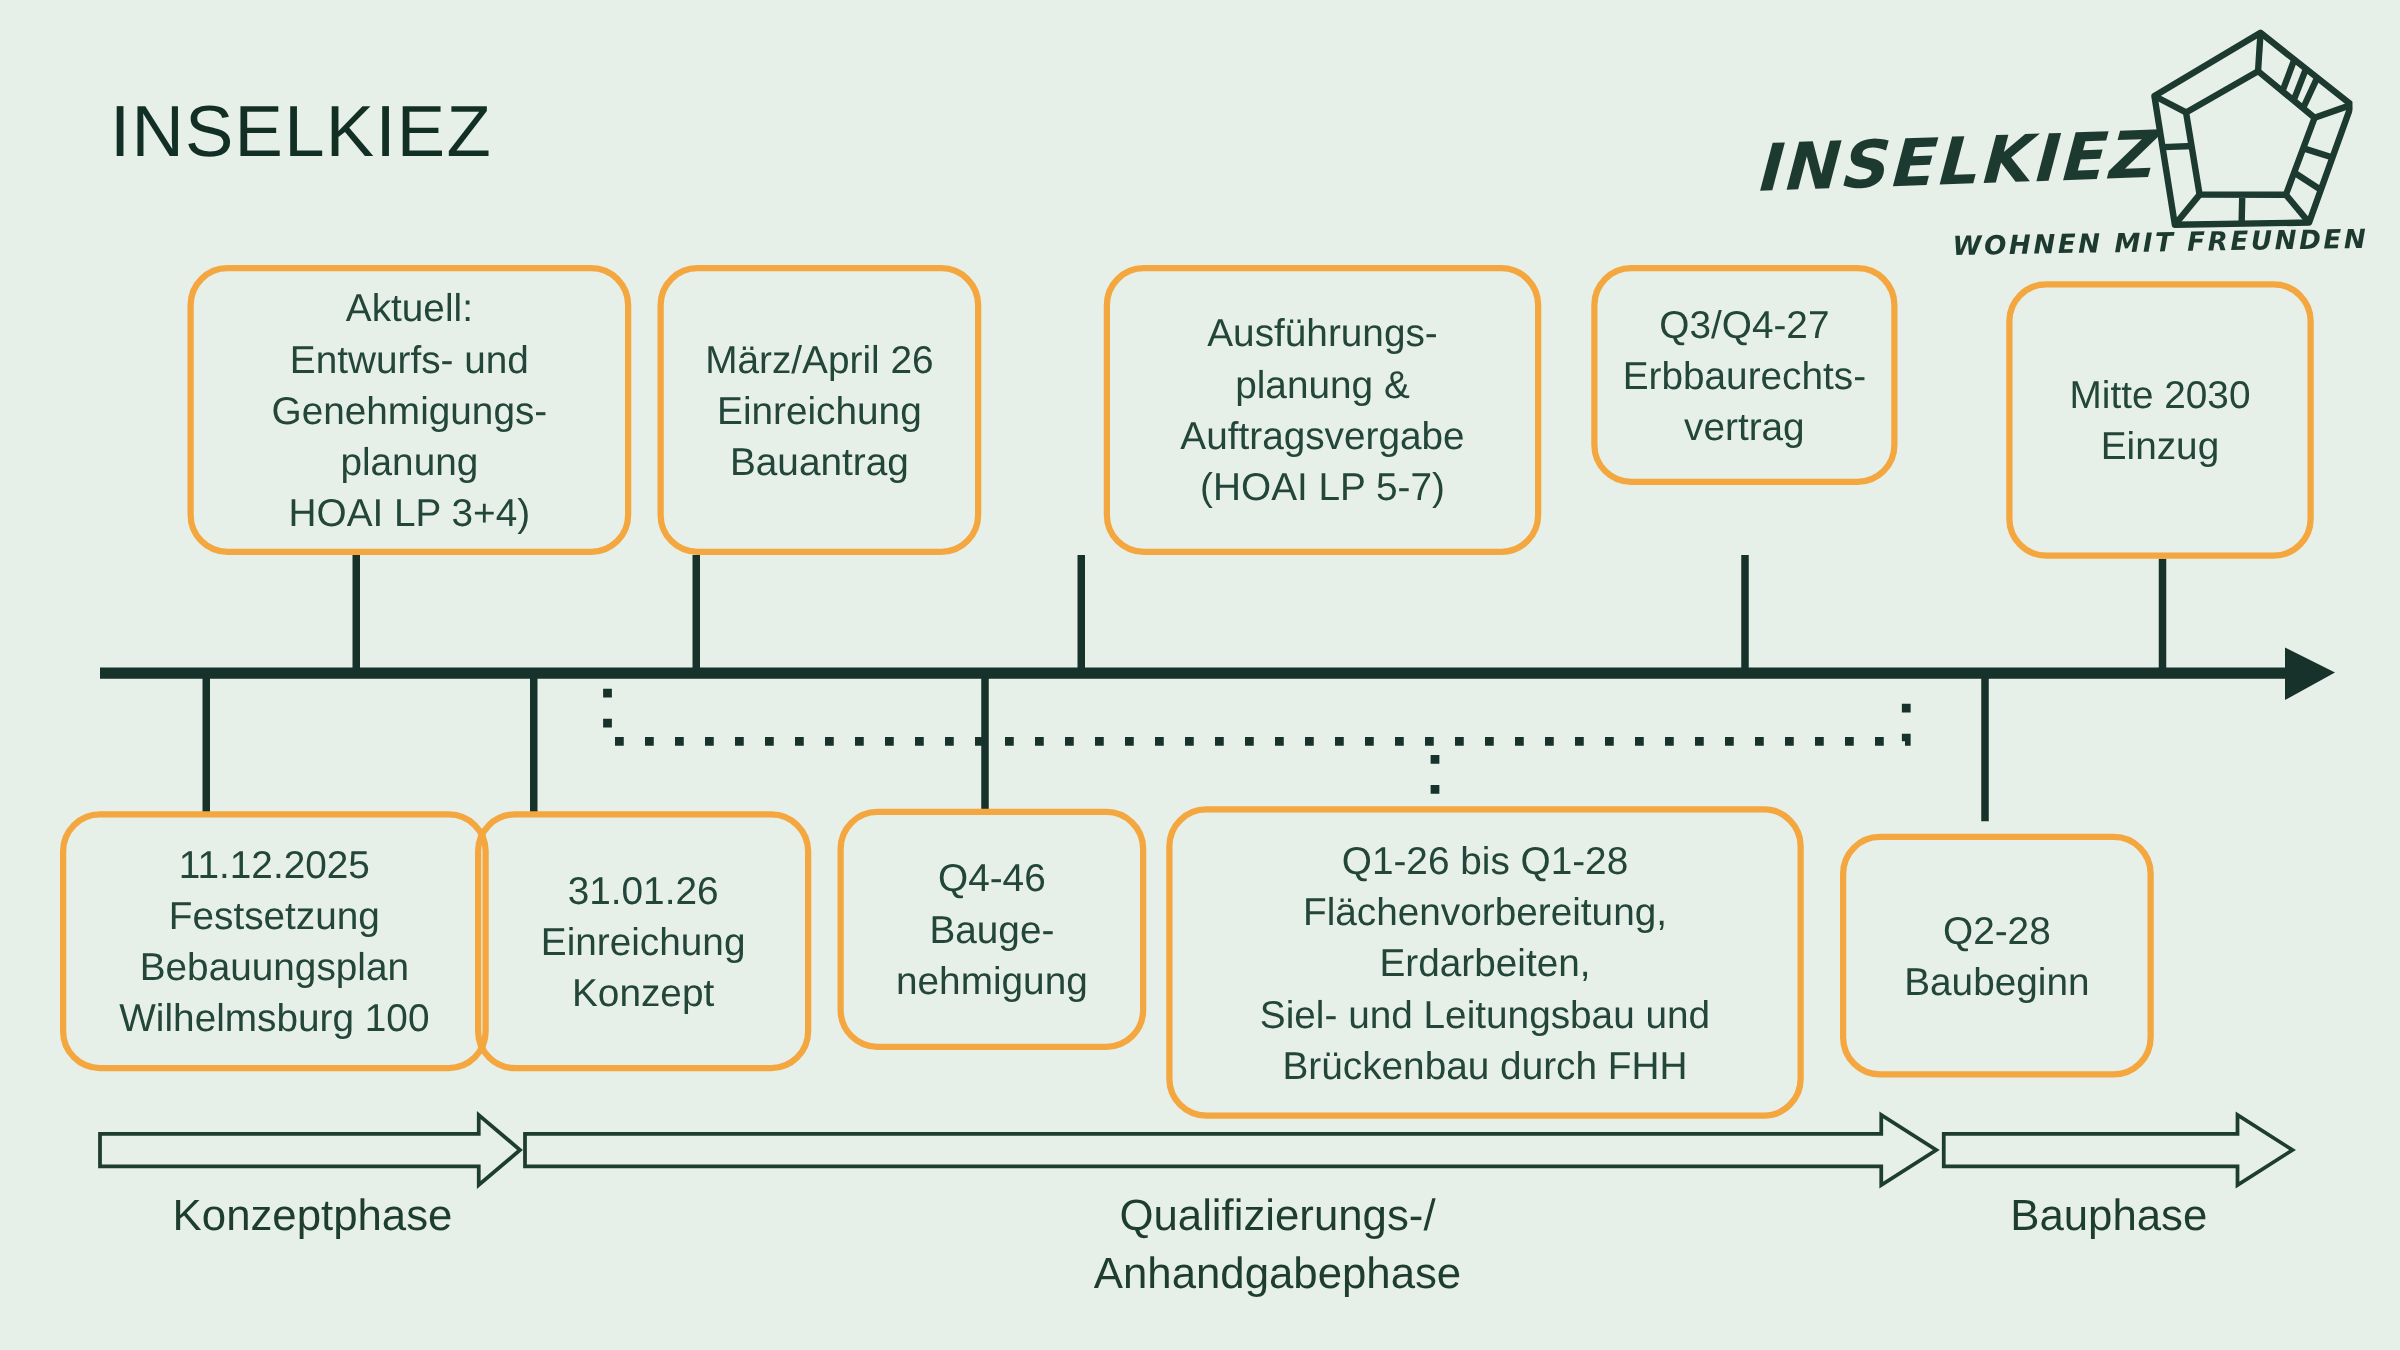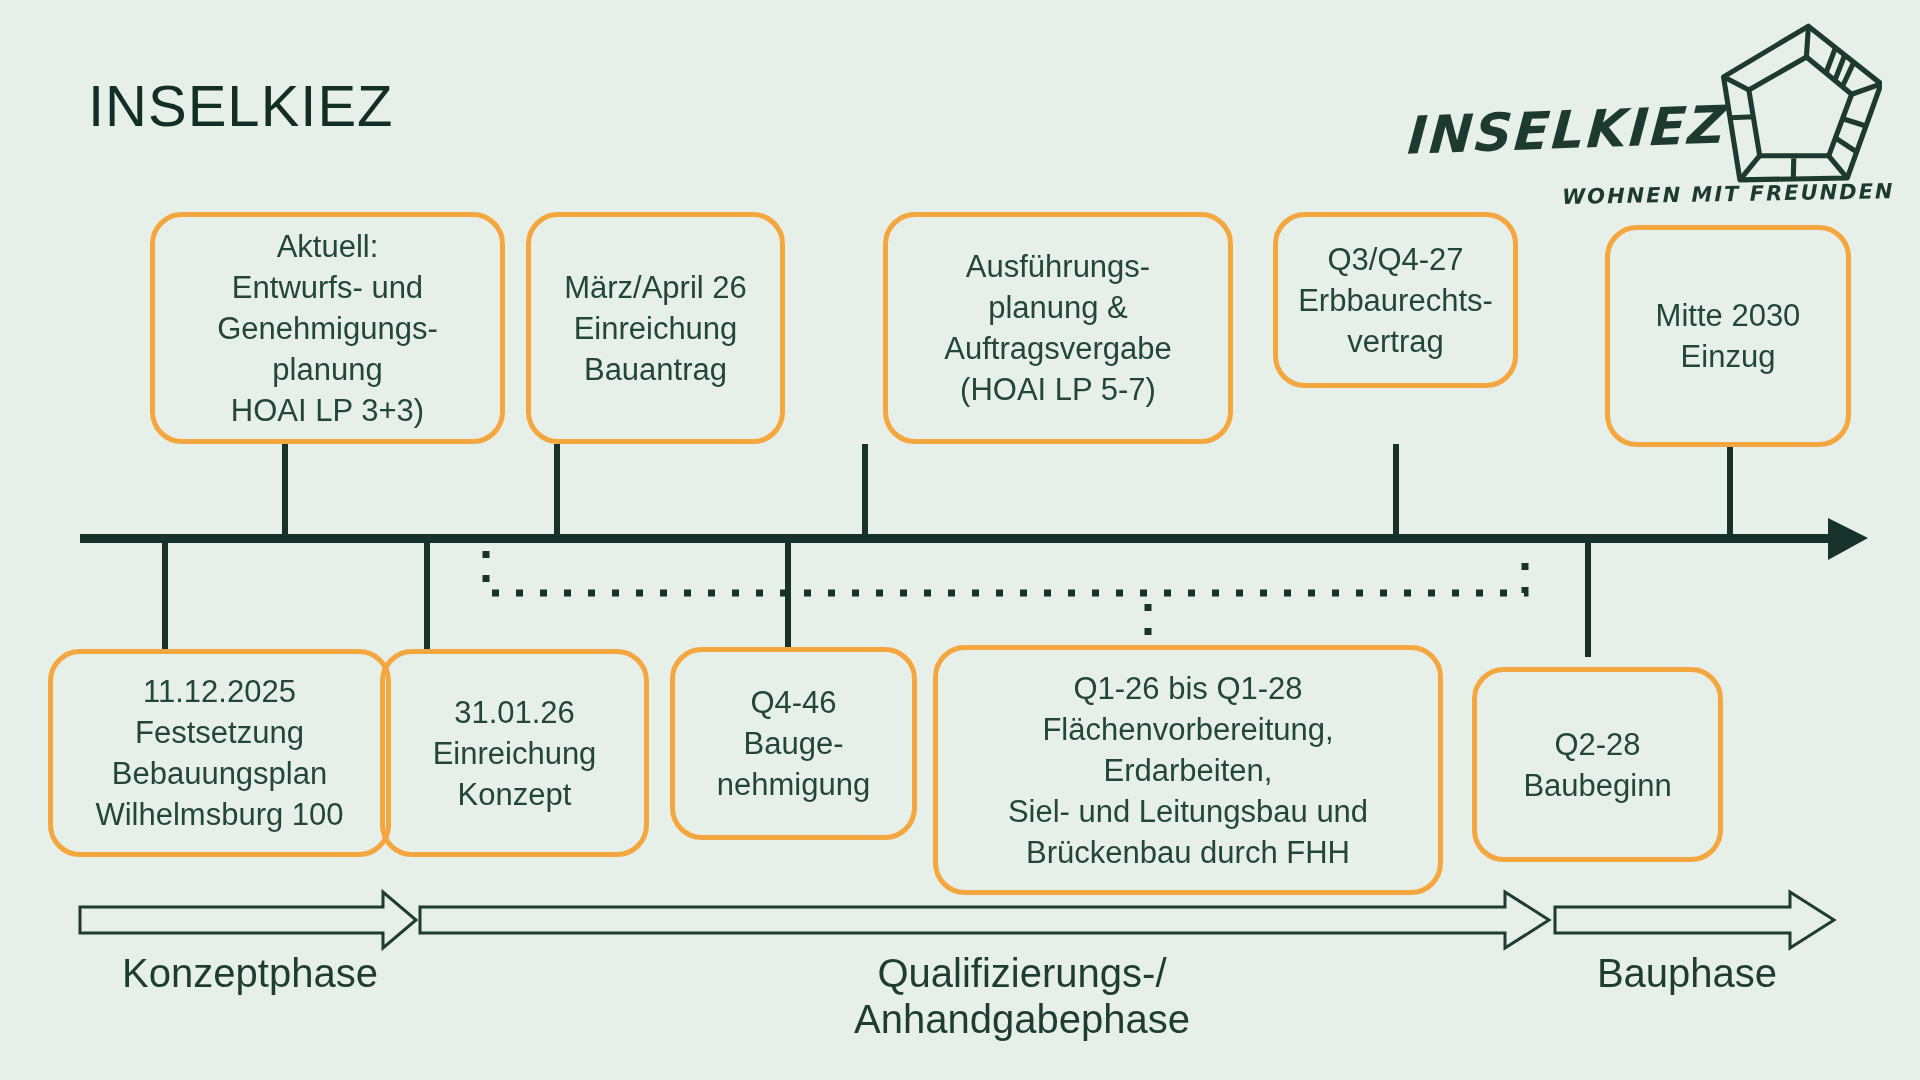--- a/index.html
+++ b/index.html
@@ -41,21 +41,21 @@
     display:flex;align-items:center;justify-content:center;
     text-align:center;white-space:pre-line;
     color:#23463A;font-size:31px;line-height:41px;
     box-sizing:border-box;
   }
 
   
   .phase-label{
     position:absolute;top:950px;
     text-align:center;white-space:pre-line;
-    color:#1E3D31;font-size:40px;line-height:46px;
+    color:#1E3D31;font-size:35px;line-height:46px;
   }
   .svg-layer{position:absolute;inset:0;}
 </style>
 </head>
 <body>
 
 <div class="slide">
 
   <svg class="svg-layer" width="1920" height="1080" viewBox="0 0 1920 1080">
 
@@ -109,21 +109,21 @@
       <line x1="89" y1="72" x2="75" y2="66"></line>
       <line x1="55" y1="95" x2="53" y2="82"></line>
       <line x1="12" y1="65" x2="26" y2="62"></line>
     </g>
   </svg>
 
   <div class="box" style="left:150px;top:212px;width:355px;height:232px;">Aktuell:
 Entwurfs- und
 Genehmigungs-
 planung
-HOAI LP 3+3)</div>
+HOAI LP 3+4)</div>
   <div class="box" style="left:526px;top:212px;width:259px;height:232px;">März/April 26
 Einreichung
 Bauantrag</div>
   <div class="box" style="left:883px;top:212px;width:350px;height:232px;">Ausführungs-
 planung &amp;
 Auftragsvergabe
 (HOAI LP 5-7)</div>
   <div class="box" style="left:1273px;top:212px;width:245px;height:176px;">Q3/Q4-27
 Erbbaurechts-
 vertrag</div>

